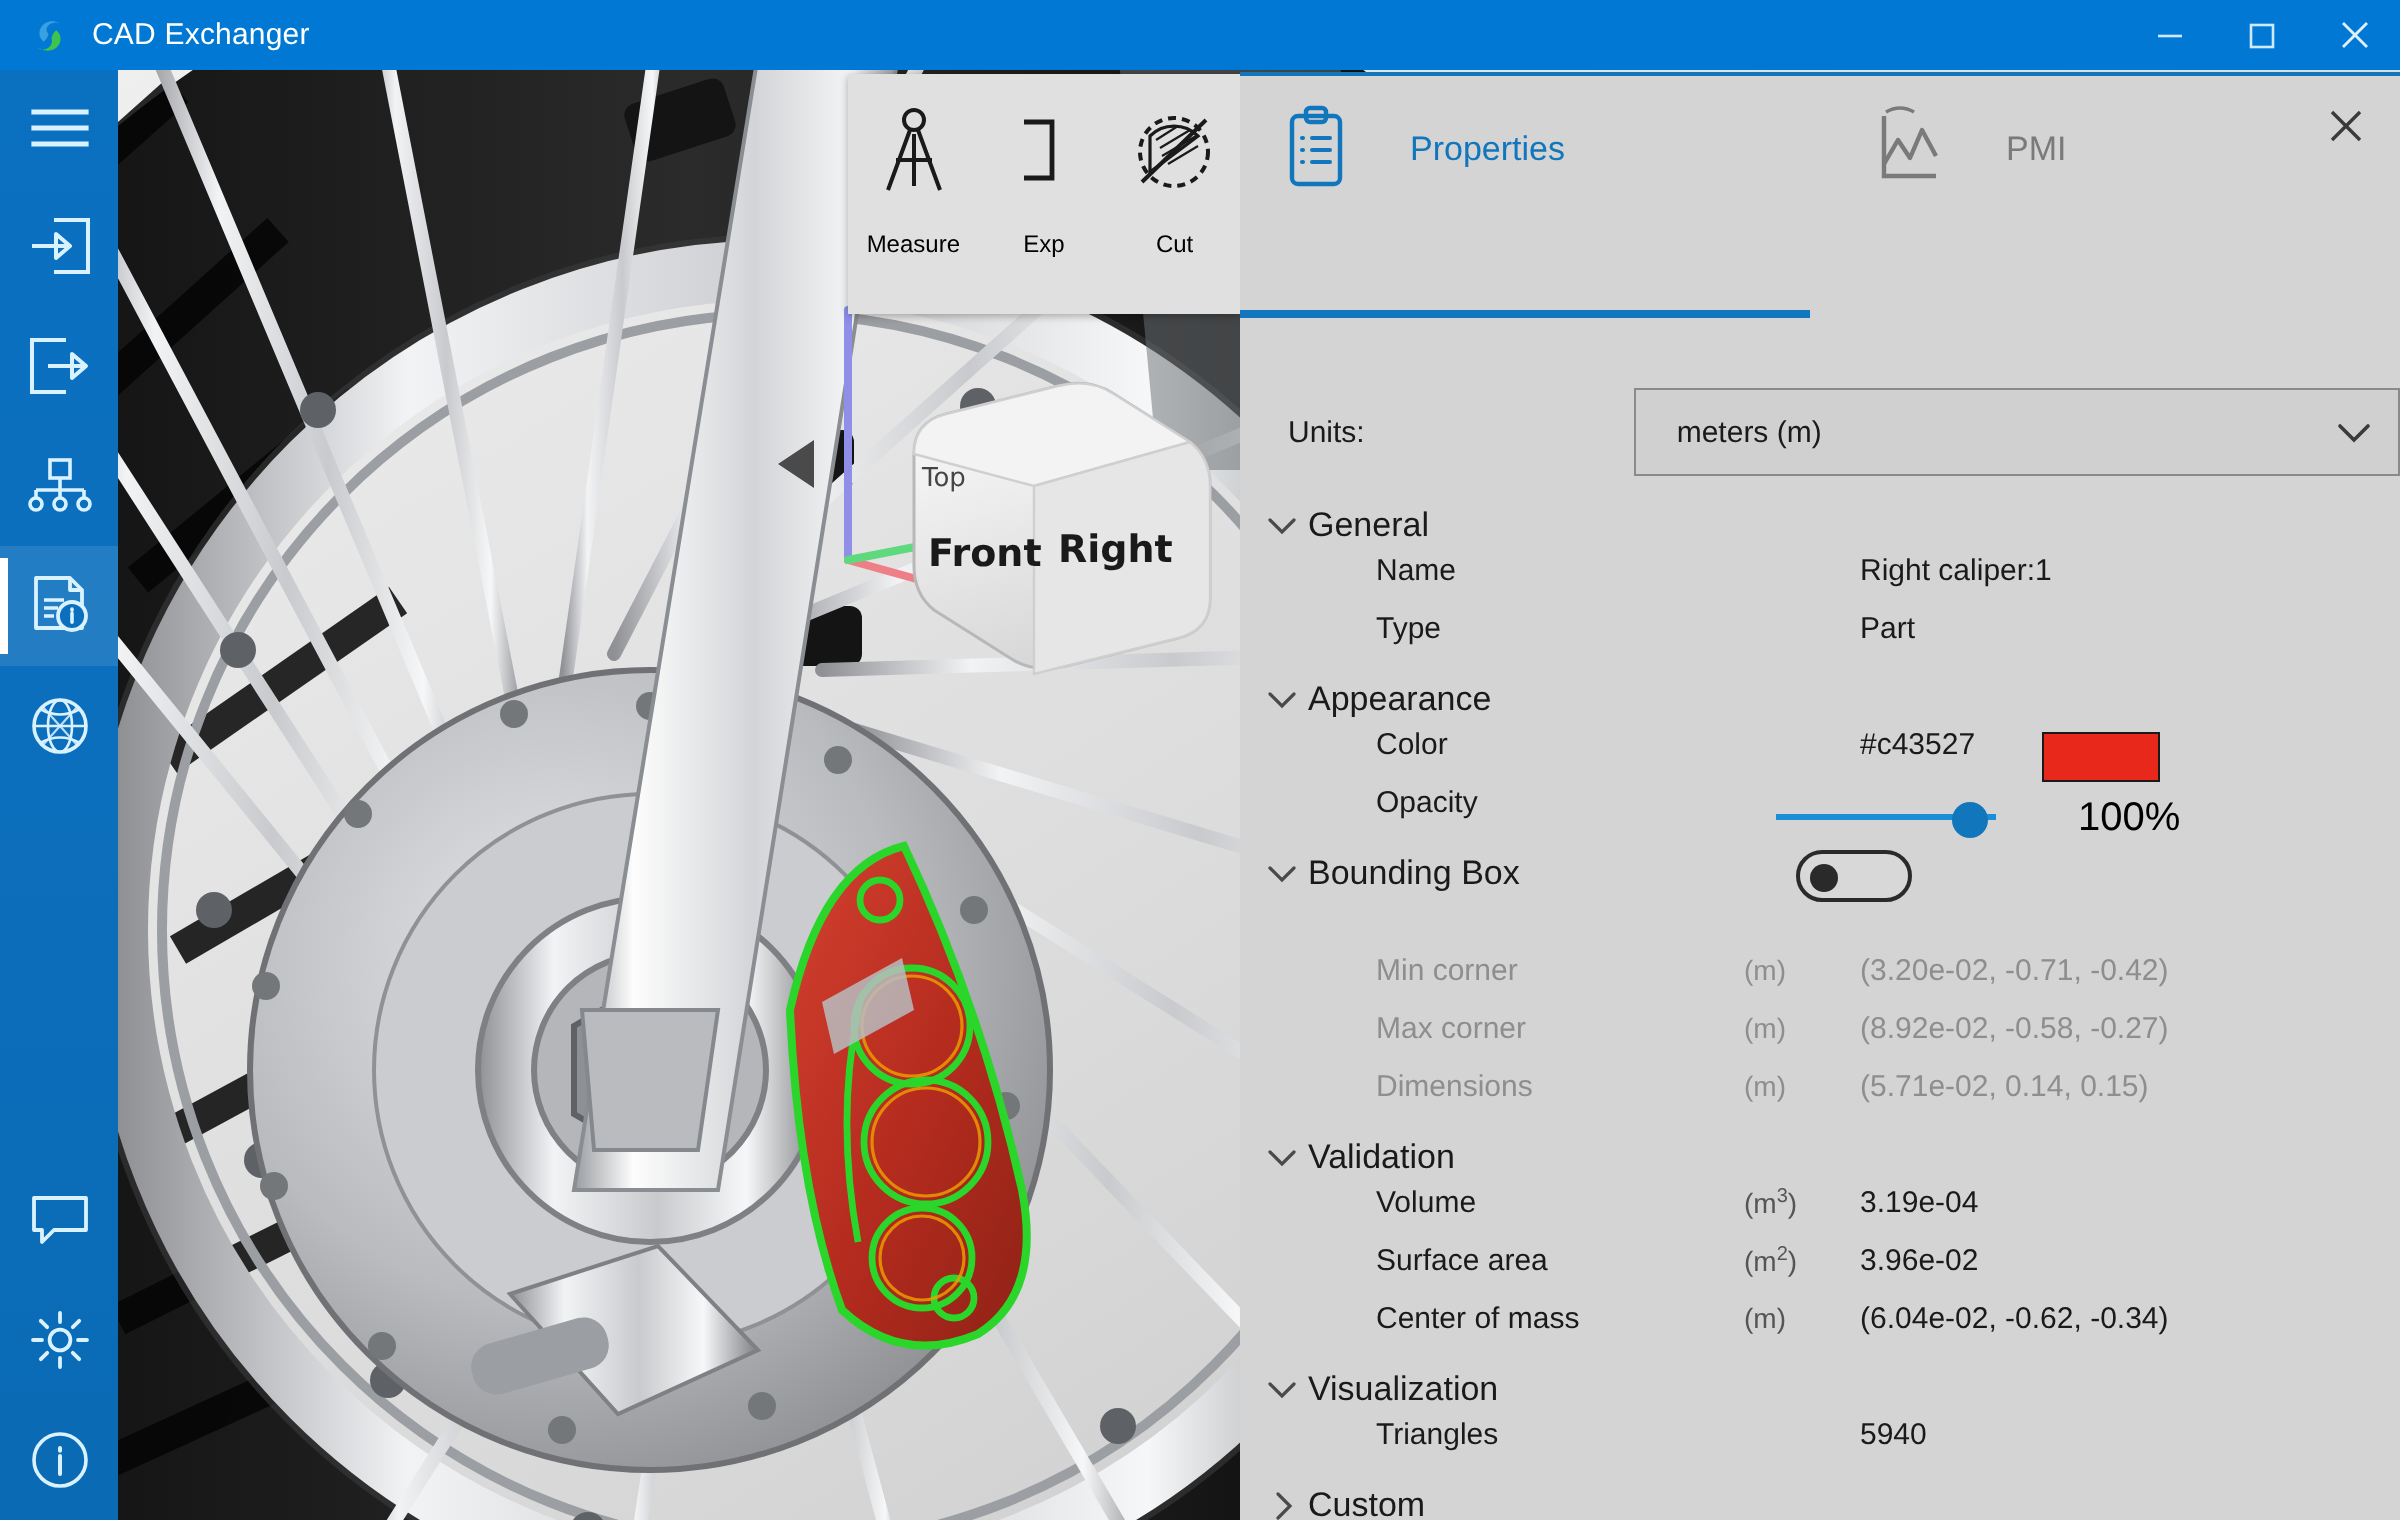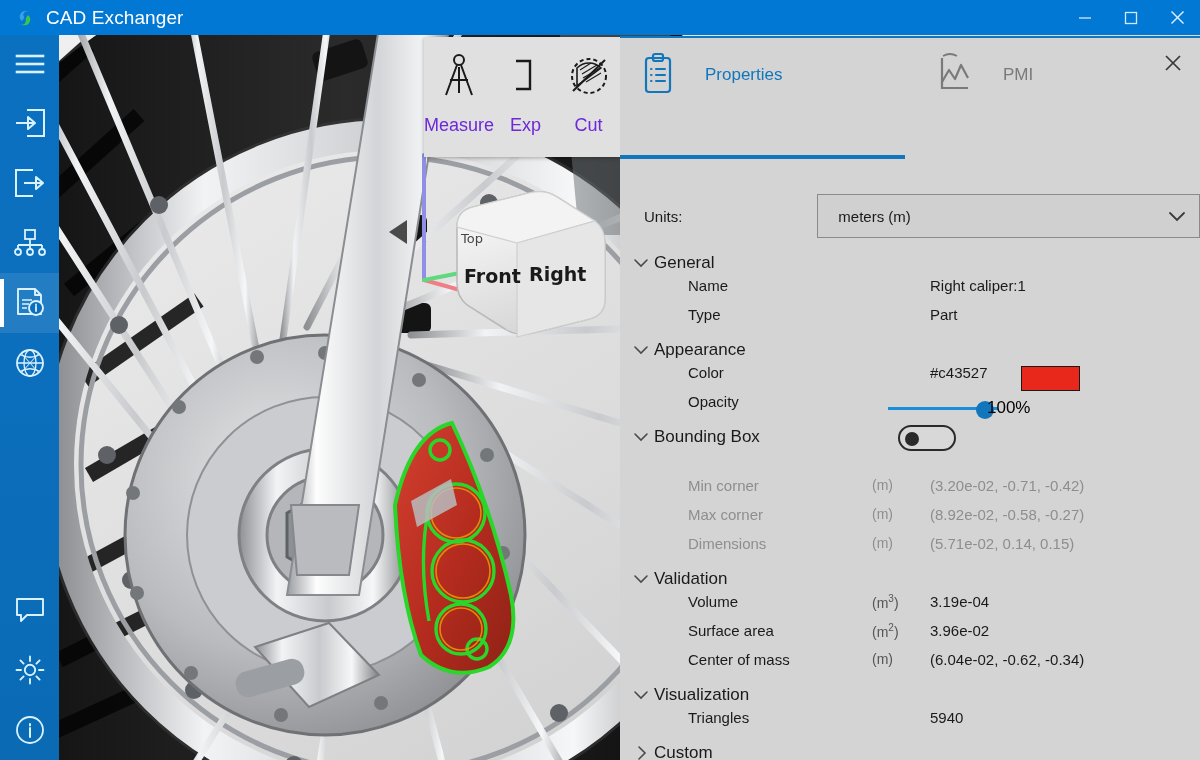--- a/index.html
+++ b/index.html
@@ -11,21 +11,21 @@
   }
   #app { position: relative; width: 1200px; height: 760px; }
 
   
   .titlebar {
     position: absolute; left: 0; top: 0; width: 1200px; height: 35px;
     background: #0078d4;
     display: flex; align-items: center;
   }
   .title-logo { width: 22px; height: 22px; margin-left: 14px; margin-right: 10px; flex: 0 0 auto; }
-  .title-text { color: #ffffff; font-size: 19px; letter-spacing: .1px; }
+  .title-text { color: #ffffff; font-size: 15px; letter-spacing: .1px; }
   .win-btns { margin-left: auto; display: flex; height: 35px; }
   .win-btn {
     width: 46px; height: 35px; display: flex; align-items: center; justify-content: center;
   }
   .win-btn svg { display: block; }
 
   
   .rail {
     position: absolute; left: 0; top: 35px; width: 59px; height: 725px;
     background: linear-gradient(180deg,#0a70c0 0%, #0c6fbd 45%, #0a6ab4 100%);
@@ -53,21 +53,21 @@
   .toolbar {
     position: absolute; left: 424px; top: 37px; width: 196px; height: 120px;
     background: #e0e0e0;
     box-shadow: 0 1px 4px rgba(0,0,0,.30);
     display: flex; align-items: flex-start; overflow: hidden;
   }
   .tool {
     width: 80px; padding-top: 16px;
     display: flex; flex-direction: column; align-items: center; gap: 16px;
   }
-  .tool-label { font-size: 18px; color: #6d28d9; white-space: nowrap; }
+  .tool-label { font-size: 12px; color: #000000; white-space: nowrap; }
 
   
   .panel {
     position: absolute; right: 0; top: 36px; width: 580px; height: 724px;
     background: #d4d4d4;
     border-top: 2px solid #1176bc;
     font-size: 15px; color: #1a1a1a;
   }
   .panel-close {
     position: absolute; right: 10px; top: 8px; width: 34px; height: 34px;
@@ -121,21 +121,21 @@
     background: #e8281b; border: 1px solid #1a1a1a;
   }
   .slider { position: absolute; left: 888px; top: 400px; width: 110px; height: 18px; }
   .slider-track {
     position: absolute; left: 0; top: 7px; width: 110px; height: 3px; background: #1a8fd8;
   }
   .slider-knob {
     position: absolute; left: 88px; top: 1px; width: 18px; height: 18px;
     border-radius: 50%; background: #1176bc;
   }
-  .opacity-pct { position: absolute; left: 987px; top: 398px; font-size: 17px; }
+  .opacity-pct { position: absolute; left: 1039px; top: 398px; font-size: 20px; }
   .toggle {
     position: absolute; left: 898px; top: 425px; width: 58px; height: 26px;
     border: 2px solid #2a2a2a; border-radius: 13px; background: #d8d8d8;
   }
   .toggle-knob {
     position: absolute; left: 5px; top: 5px; width: 14px; height: 14px;
     border-radius: 50%; background: #2a2a2a;
   }
 
   .sup { font-size: 10px; vertical-align: super; }

